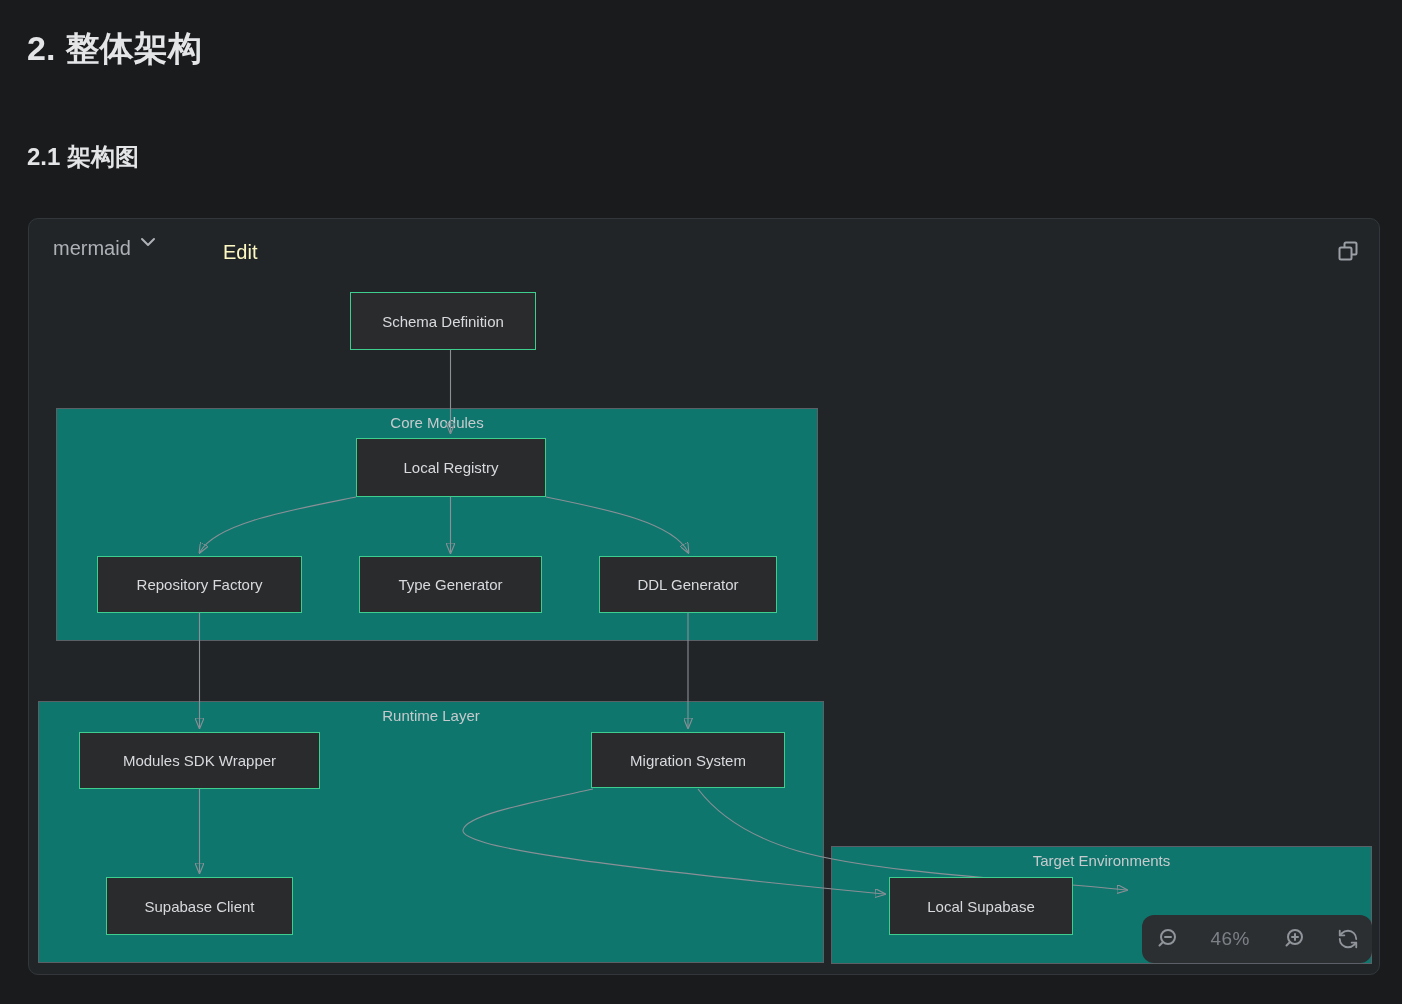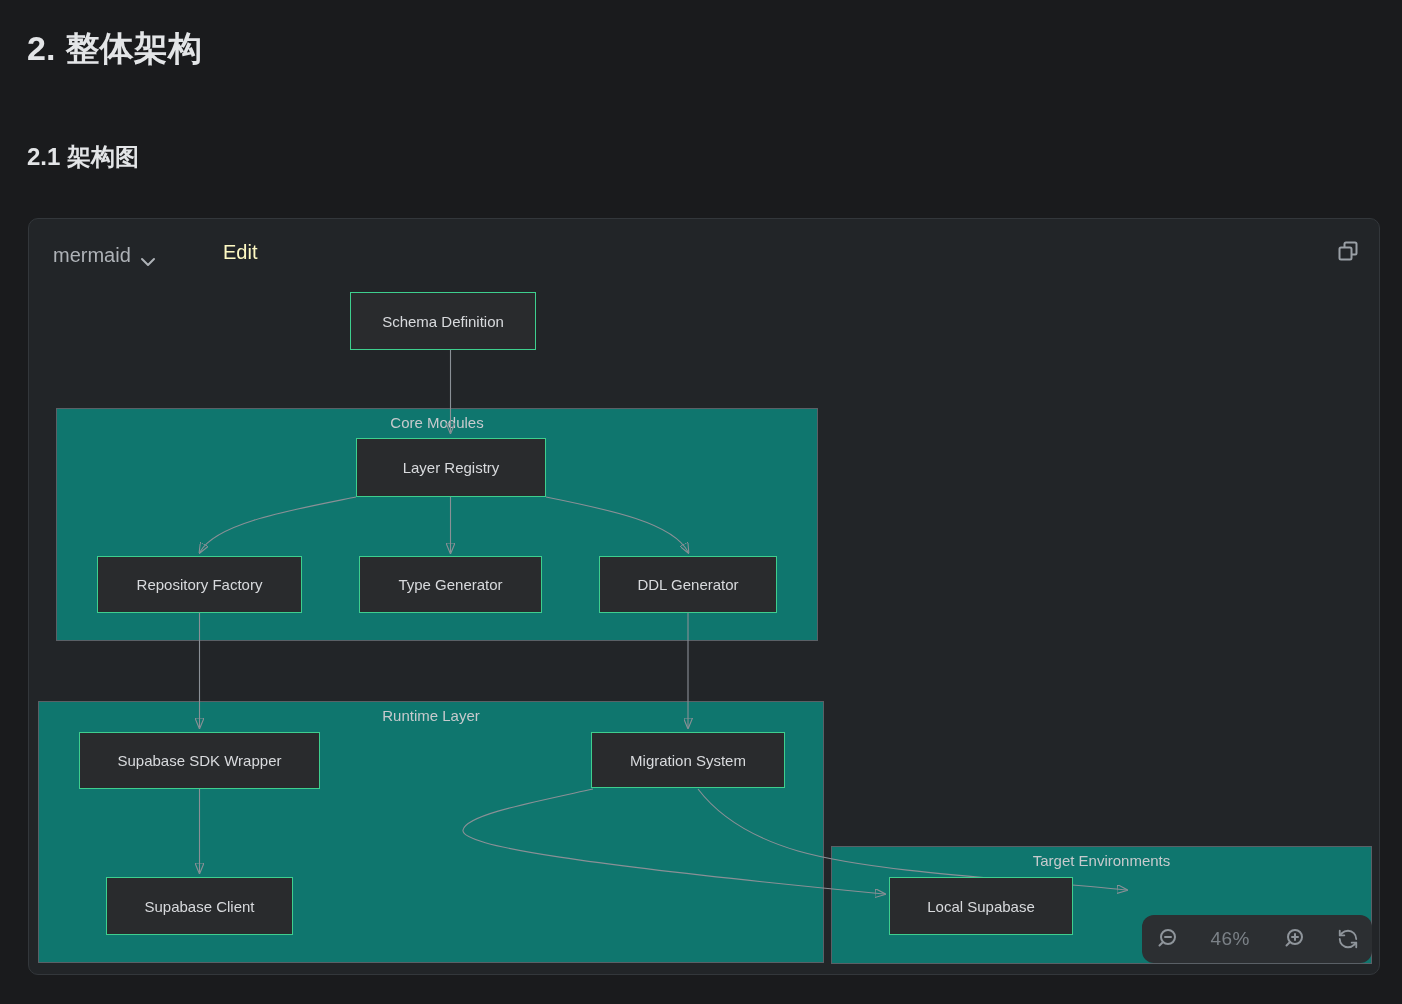--- a/index.html
+++ b/index.html
@@ -18,21 +18,21 @@
     font-size:24px;font-weight:700;color:#e3e5e7;
   }
   .panel{
     position:absolute;left:28px;top:218px;width:1352px;height:757px;
     background:#222528;border:1px solid #33373b;border-radius:10px;
     box-sizing:border-box;
   }
   
   .lang-select{
     position:absolute;left:24px;top:18px;height:30px;
-    display:flex;align-items:flex-end;gap:9px;cursor:pointer;
+    display:flex;align-items:flex-start;gap:9px;cursor:pointer;
     color:#aeb2b7;font-size:20px;background:none;border:none;padding:0;
   }
   .edit-btn{
     position:absolute;left:194px;top:18px;height:30px;
     color:#fef9c3;font-size:20px;background:none;border:none;padding:0;cursor:pointer;
   }
   .copy-btn{
     position:absolute;left:1303px;top:16px;width:32px;height:32px;
     background:none;border:none;padding:0;cursor:pointer;
     display:flex;align-items:center;justify-content:center;color:#9aa0a6;
@@ -104,33 +104,33 @@
         <path d="M659 394 L659 508" marker-end="url(#arrow)"></path>
         <path d="M170.5 570 L170.5 653" marker-end="url(#arrow)"></path>
         <path d="M564 570 C500 584 437 596 434 611 C431 627 555 646 855 675" marker-end="url(#arrow)"></path>
         <path d="M669 570 C688 595 718 617 769 632 C850 655 1005 661 1097 671" marker-end="url(#arrow)"></path>
       </svg>
     <div class="node-layer">
         <div class="node" style="left: 321px; top: 73px; width: 186px; height: 58px;">
           <span>Schema Definition</span>
         </div>
         <div class="node" style="left: 327px; top: 219px; width: 190px; height: 59px;">
-          <span>Layer Registry</span>
+          <span>Local Registry</span>
         </div>
         <div class="node" style="left: 68px; top: 337px; width: 205px; height: 57px;">
           <span>Repository Factory</span>
         </div>
         <div class="node" style="left: 570px; top: 337px; width: 178px; height: 57px;">
           <span>DDL Generator</span>
         </div>
         <div class="node" style="left: 330px; top: 337px; width: 183px; height: 57px;">
           <span>Type Generator</span>
         </div>
         <div class="node" style="left: 50px; top: 513px; width: 241px; height: 57px;">
-          <span>Supabase SDK Wrapper</span>
+          <span>Modules SDK Wrapper</span>
         </div>
         <div class="node" style="left: 562px; top: 513px; width: 194px; height: 56px;">
           <span>Migration System</span>
         </div>
         <div class="node" style="left: 77px; top: 658px; width: 187px; height: 58px;">
           <span>Supabase Client</span>
         </div>
         <div class="node" style="left: 860px; top: 658px; width: 184px; height: 58px;">
           <span>Local Supabase</span>
         </div>

